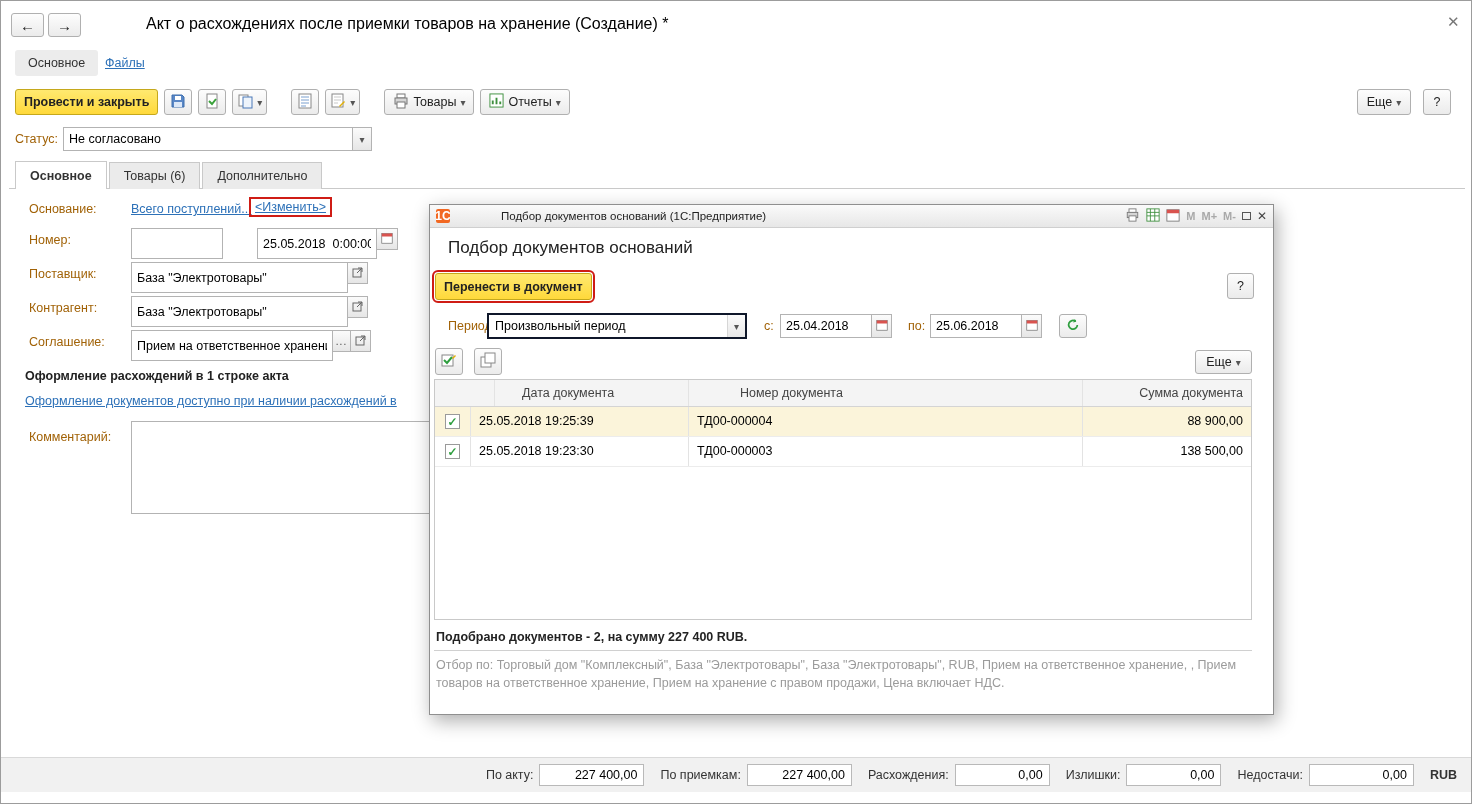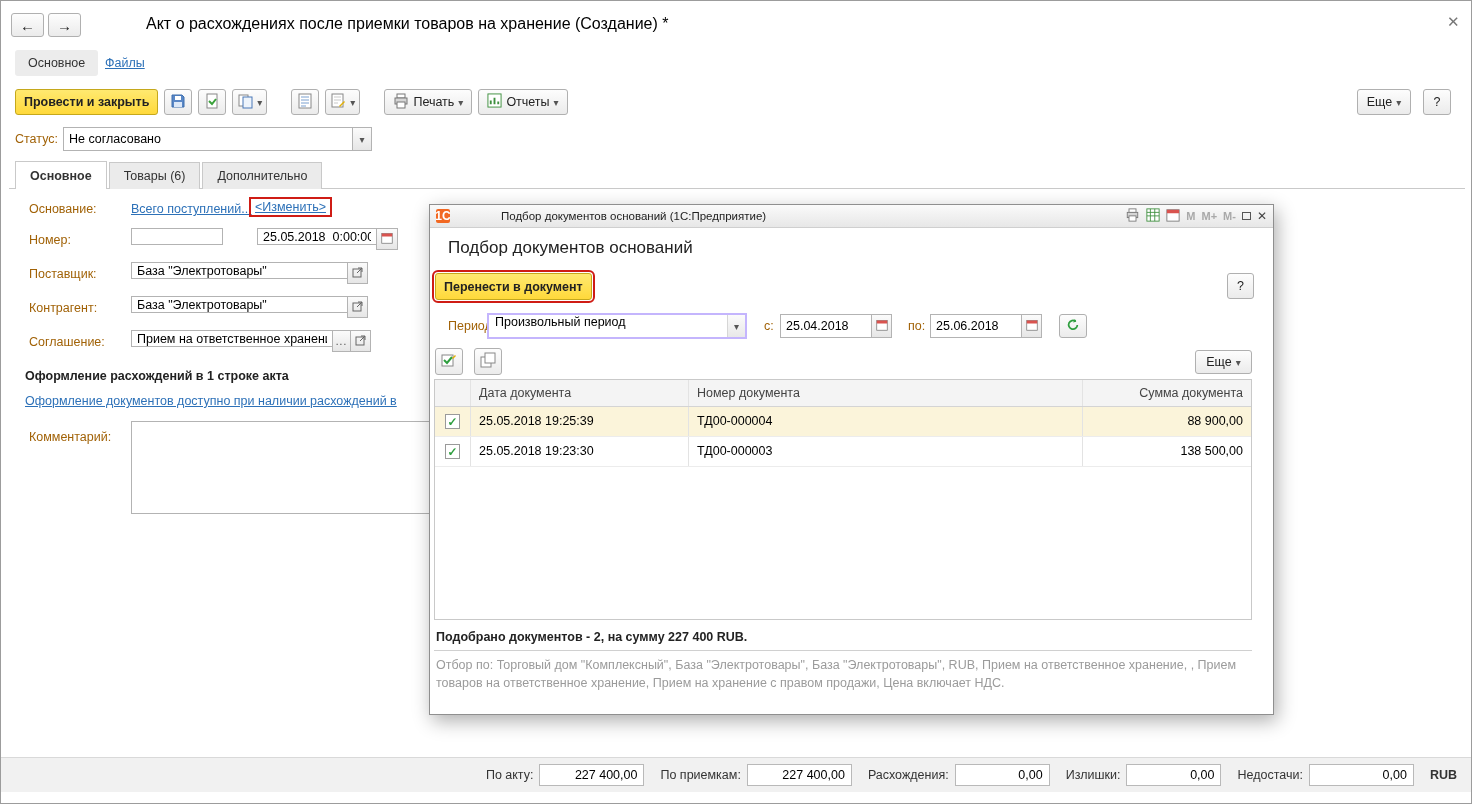--- a/index.html
+++ b/index.html
@@ -25,21 +25,21 @@
   .caret { font-size:10px; color:#555; }
 
   .navbtn { width:33px; height:24px; font-size:15px; font-weight:bold; }
   .page-title { font-size:16px; color:#000; white-space:nowrap; }
   .win-close { font-size:15px; color:#777; cursor:pointer; }
 
   .chip { background:#ececec; color:#333; height:26px; display:inline-flex; align-items:center; padding:0 13px; border-radius:3px; }
   .link { color:#2d71b8; text-decoration:underline; cursor:pointer; }
 
   .input {
-    border:1px solid #b3b3b3; background:#fff; height:17px; font:inherit; color:#000;
+    border:1px solid #b3b3b3; background:#fff; height:31px; font:inherit; color:#000;
     padding:0 5px; outline:none;
   }
   .combo-btn {
     border:1px solid #b3b3b3; background:linear-gradient(#fbfbfb,#e6e6e6);
     display:inline-flex; align-items:center; justify-content:center; color:#444; cursor:pointer;
   }
 
   .tabstrip { position:absolute; left:8px; top:160px; width:1456px; height:28px; border-bottom:1px solid #c9c9c9; display:flex; gap:2px; padding-left:6px; }
   .tab { height:27px; margin-top:1px; display:inline-flex; align-items:center; padding:0 14px; border:1px solid #c9c9c9; border-bottom:none; background:#ebebeb; color:#333; cursor:pointer; }
   .tab.active { background:#fff; font-weight:bold; height:28px; margin-top:0; position:relative; z-index:2; }
@@ -72,29 +72,29 @@
     display:flex; align-items:center; padding:0 6px; gap:6px; font-size:11.5px; color:#222;
   }
   .dlg-logo { width:14px; height:14px; background:#f26822; color:#fff; font-size:12px; font-weight:bold; display:flex; align-items:center; justify-content:center; border-radius:2px; }
   .dlg-title { flex:1; white-space:nowrap; overflow:hidden;padding-left:45px; }
   .mem { color:#a9a9a9; font-weight:bold; font-size:11px; cursor:default; }
   .winbox { width:9px; height:8px; border:1px solid #555; display:inline-block; }
   .dlg-close { color:#444; font-size:12px; cursor:pointer; }
   .dlg-heading { font-size:17px; color:#222; }
 
   .combo-focus {
-    display:flex; height:26px; border:2px solid #c4b5fd; background:#fff;
+    display:flex; align-items:center; height:26px; border:2px solid #0f172a; background:#fff;
   }
   .combo-focus .val { flex:1; padding:0 6px; color:#000; white-space:nowrap; overflow:hidden; }
   .combo-focus .arr { width:18px; align-self:stretch; display:flex; align-items:center; justify-content:center; border-left:1px solid #d6d6d6; background:linear-gradient(#fbfbfb,#e8e8e8); color:#555; font-size:10px; }
 
   .grid-table { border:1px solid #c9c9c9; background:#fff; }
   .trow { display:grid; grid-template-columns:36px 218px 394px 1fr; }
   .thead { background:#f4f4f4; border-bottom:1px solid #d4d4d4; height:27px; color:#444; }
-  .thead .cell { line-height:26px; }
+  .thead .cell { line-height:26px;margin-left:43px; }
   .cell { padding:0 8px; border-right:1px solid #e3e3e3; overflow:hidden; white-space:nowrap; }
   .cell:last-child { border-right:none; }
   .drow { height:30px; border-bottom:1px solid #ececec; }
   .drow .cell { line-height:29px; color:#000; }
   .drow.selected { background:#fbf4da; }
   .num { text-align:right; }
   .cbcell { display:flex; align-items:center; justify-content:center; border-right:1px solid #e3e3e3; }
   .checkbox { width:15px; height:15px; border:1px solid #9a9a9a; background:#fff; display:flex; align-items:center; justify-content:center; color:#2e9e3e; font-weight:bold; font-size:12px; }
 
   .summary { font-weight:bold; color:#222; }
@@ -160,21 +160,21 @@
           </svg></span>
       <span class="caret">▾</span>
     </button>
     <div class="tb-gap"></div>
     <button class="btn">
       <span><svg width="16" height="16" viewBox="0 0 16 16">
             <rect x="4" y="1" width="8" height="4" fill="#fff" stroke="#777"></rect>
             <rect x="2" y="5" width="12" height="6" fill="#d6d6d6" stroke="#777"></rect>
             <rect x="4" y="9" width="8" height="6" fill="#fff" stroke="#777"></rect>
           </svg></span>
-      <span>Печать</span>
+      <span>Товары</span>
       <span class="caret">▾</span>
     </button>
     <button class="btn">
       <span><svg width="15" height="15" viewBox="0 0 16 16">
             <rect x="1" y="1" width="14" height="14" fill="#fff" stroke="#3d8f3d"></rect>
             <path d="M4 12V8M8 12V5M12 12V9" stroke="#3d8f3d" stroke-width="2"></path>
           </svg></span>
       <span>Отчеты</span>
       <span class="caret">▾</span>
     </button>

